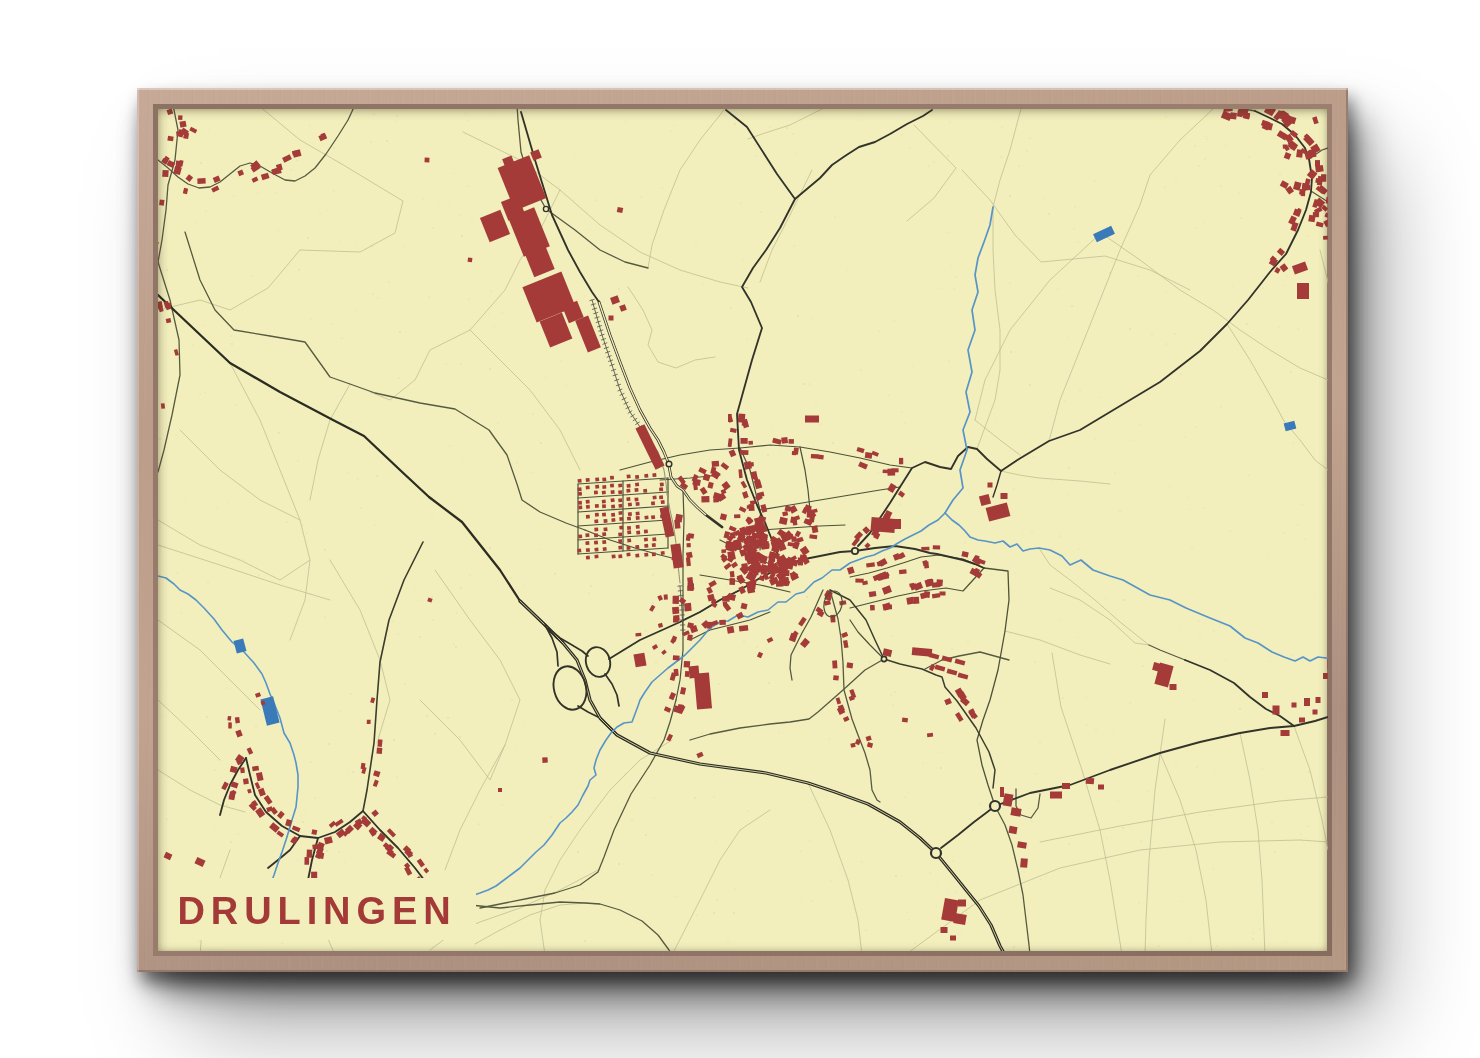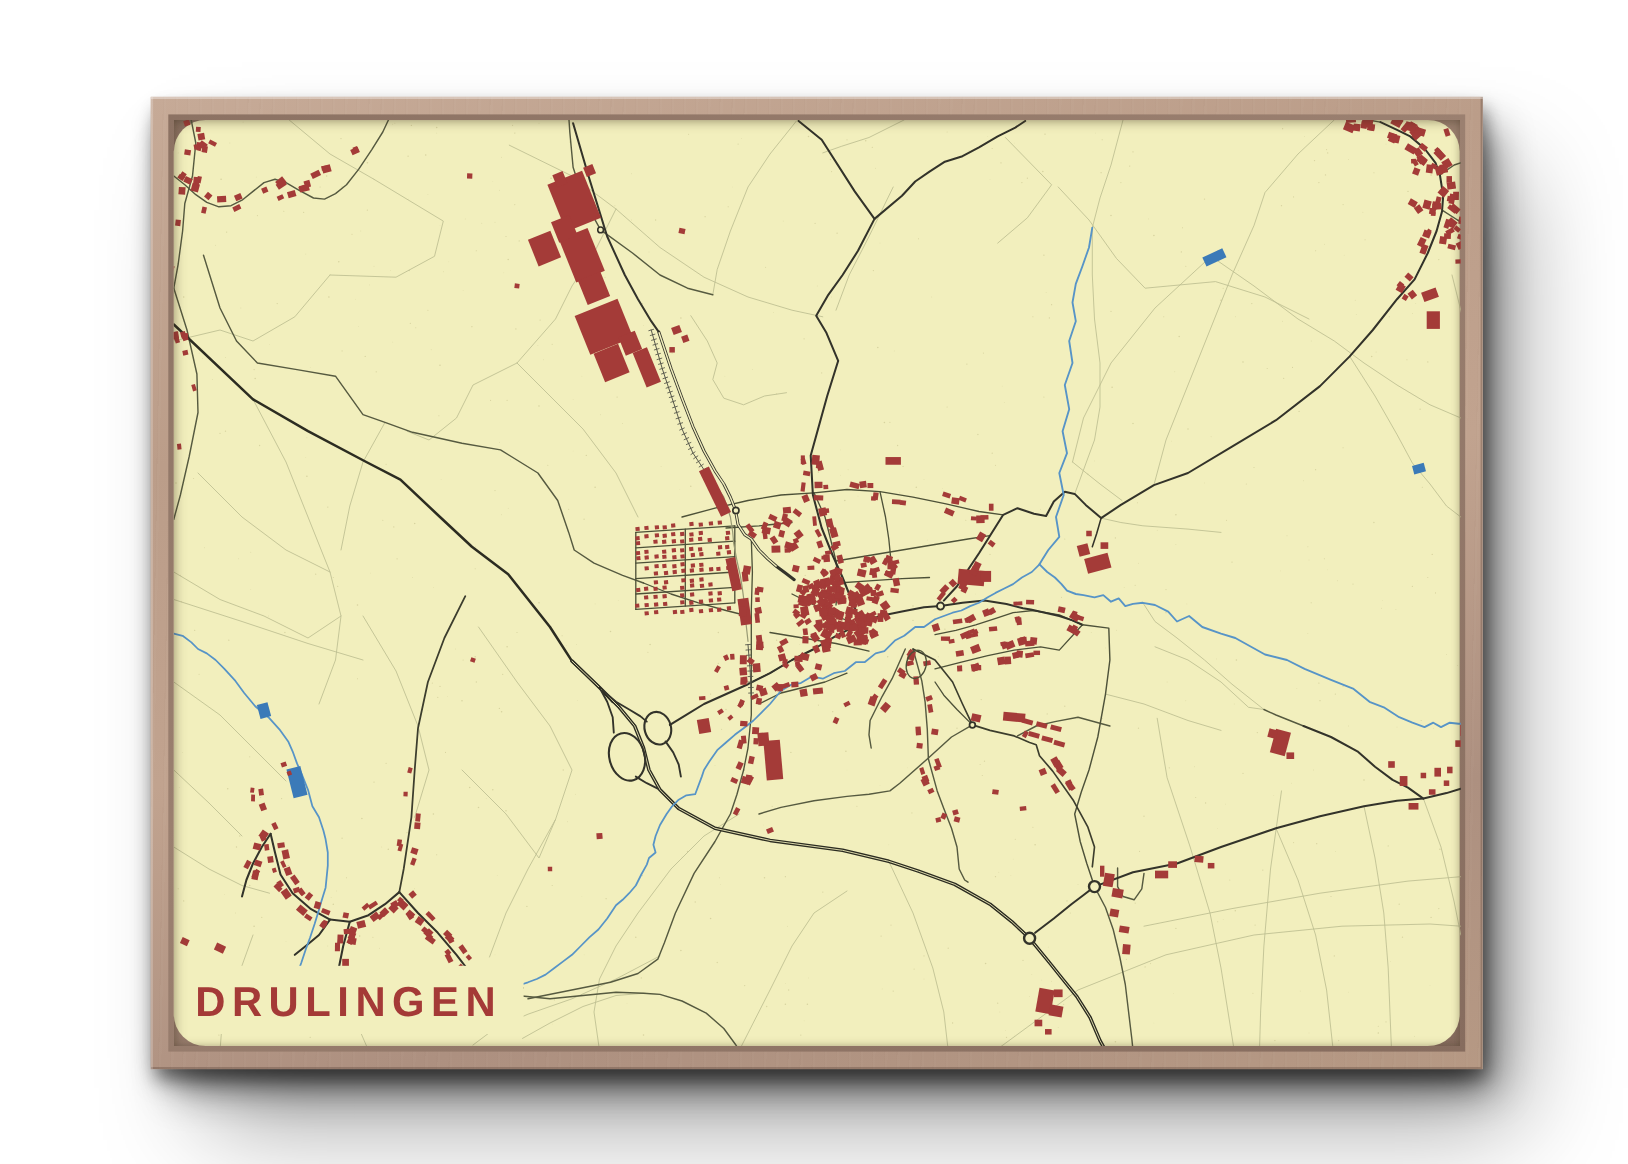--- a/index.html
+++ b/index.html
@@ -19,21 +19,20 @@
               inset 2px 0 0 rgba(255,255,255,0.22),
               inset -2px -2px 0 rgba(92,68,58,0.35);
 }
 .frame .lip {
   position:absolute; left:16px; top:16px; right:16px; bottom:16px;
   background:linear-gradient(150deg, #8c7263, #9b8070 45%, #866c5e);
 }
 .paper {
   position:absolute; left:21px; top:21px; right:21px; bottom:21px;
   background:#f2efbd;
-  border-radius:29px;
 }
 .shade {
   position:absolute; left:21px; top:21px; right:21px; bottom:21px;
   pointer-events:none;
   box-shadow: inset 0 8px 10px -6px rgba(70,55,35,0.42),
               inset 8px 0 10px -6px rgba(70,55,35,0.34),
               inset -6px 0 9px -6px rgba(70,55,35,0.30),
               inset 0 -6px 9px -6px rgba(70,55,35,0.30);
 }
 </style>

